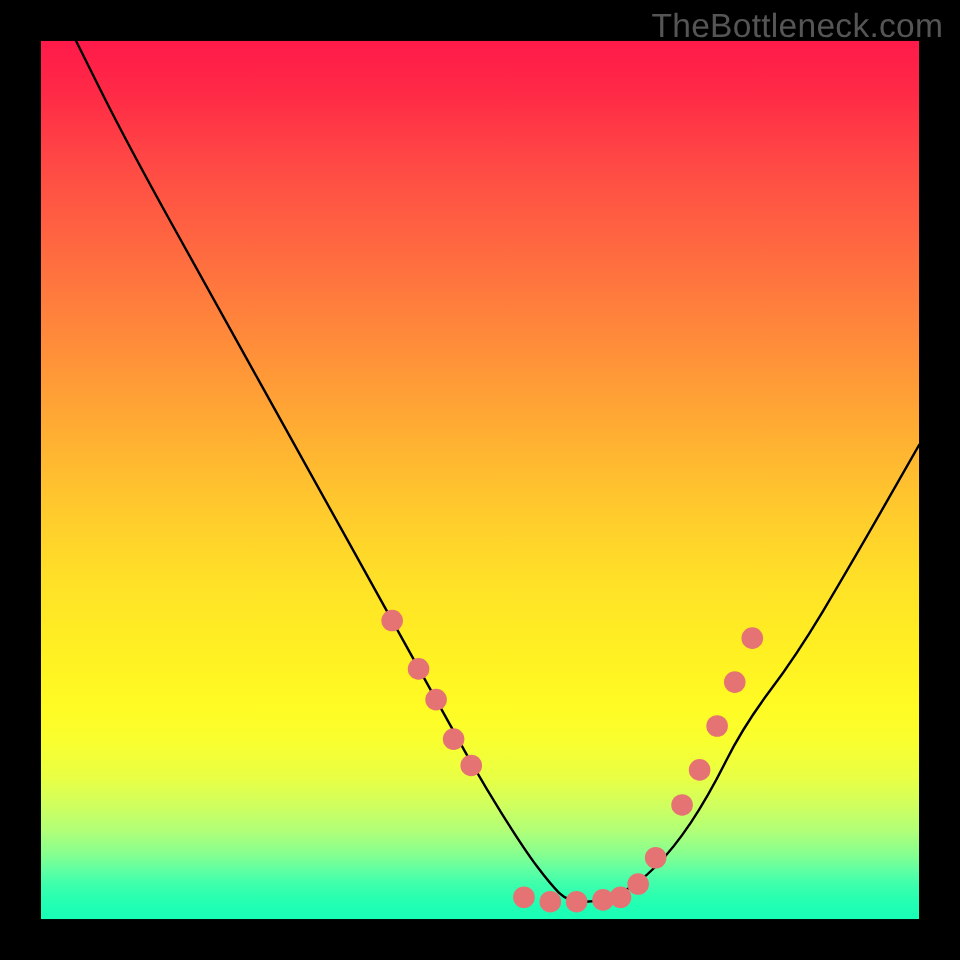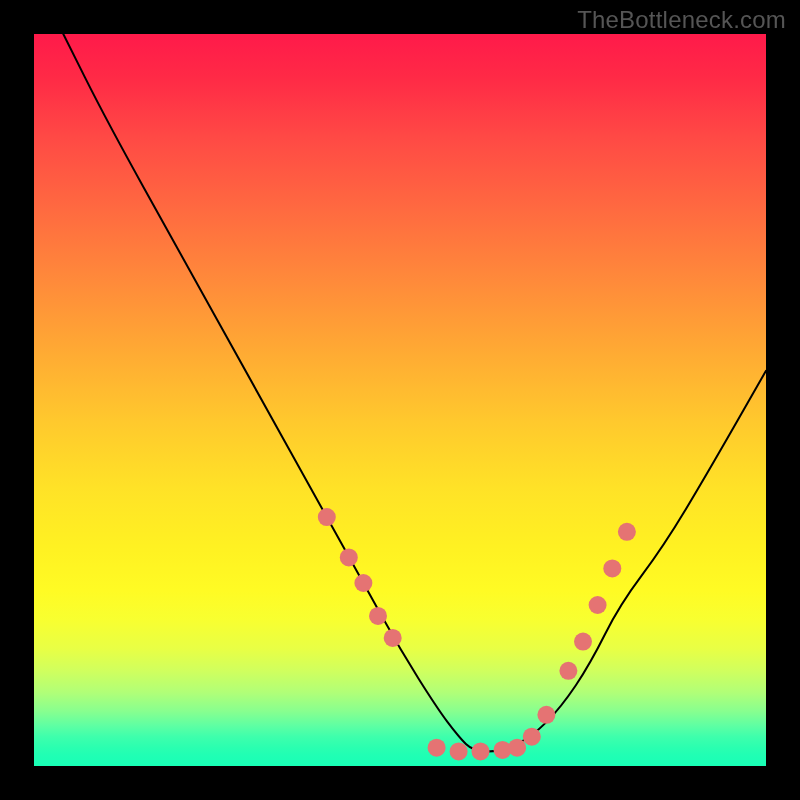--- a/index.html
+++ b/index.html
@@ -9,21 +9,21 @@
     background: #000;
     position: relative;
     font-family: Arial, Helvetica, sans-serif;
     overflow: hidden;
   }
   .attribution {
     position: absolute;
     top: 6px;
     right: 14px;
     color: #555;
-    font-size: 24px;
+    font-size: 28px;
     font-weight: 500;
     z-index: 10;
     letter-spacing: 0.2px;
   }
   .plot-area {
     position: absolute;
     left: 34px;
     top: 34px;
     width: 732px;
     height: 732px;

